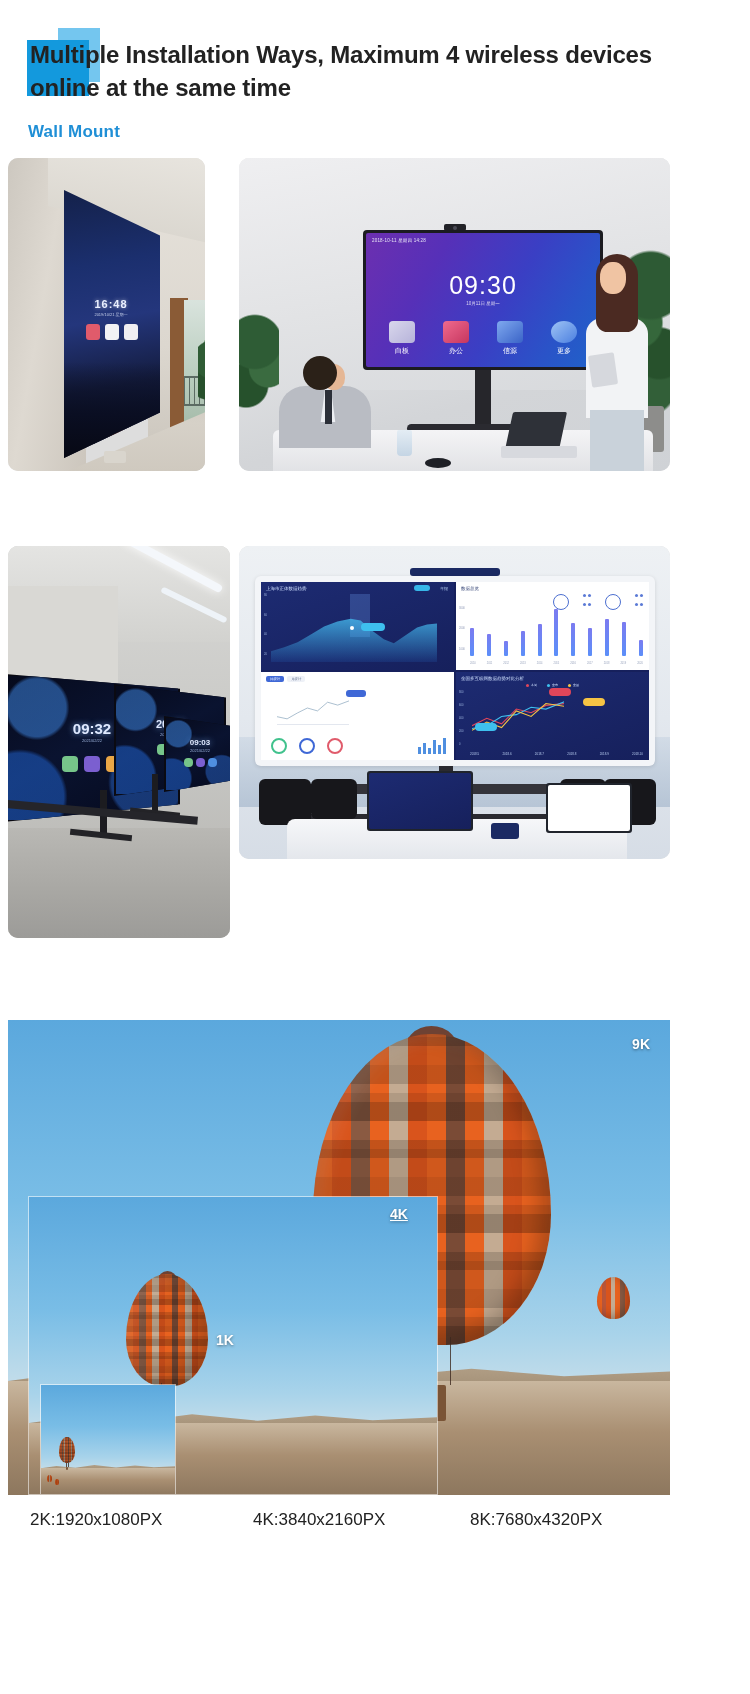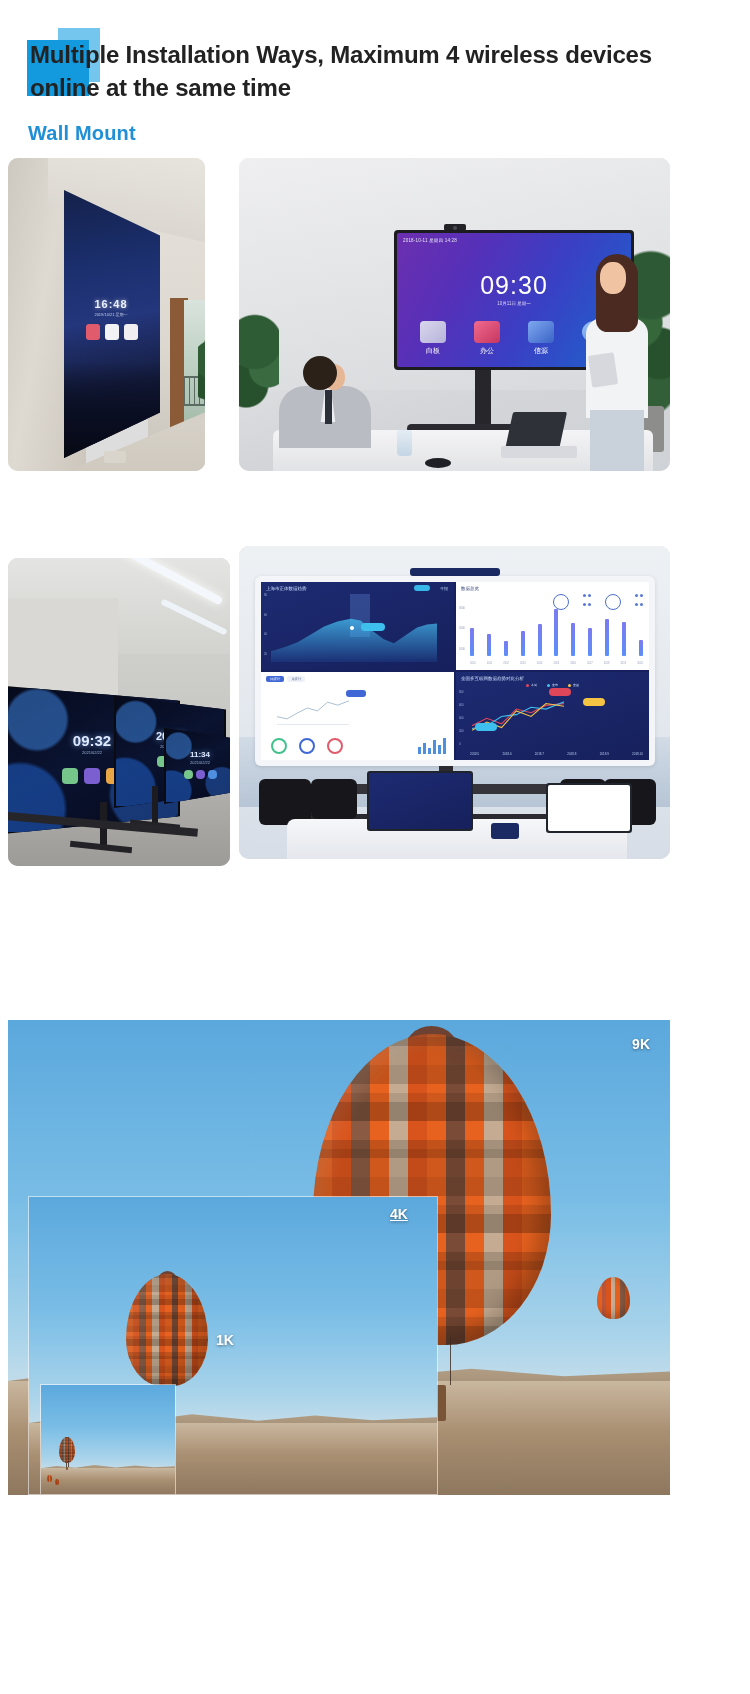--- a/index.html
+++ b/index.html
@@ -22,34 +22,34 @@
     background:#1399dd;
   }
   .hdr-text {
     position:absolute; left:30px; top:38px; width:660px;
     font-size:24px; font-weight:bold; color:#222; line-height:33px;
     letter-spacing:-0.2px;
   }
 
   
   .sec-label {
-    position:absolute; font-size:20px; font-weight:bold; color:#1f8fd6;
+    position:absolute; font-size:17px; font-weight:bold; color:#1f8fd6;
     letter-spacing:0.2px;
   }
   #label-wall { left:28px; top:122px; }
   #label-ground { left:28px; top:511px; }
 
   
   .photo { position:absolute; border-radius:10px; overflow:hidden; background:#ddd; }
 
   
   #photo-hallway { left:8px;  top:158px; width:197px; height:313px; }
   #photo-meeting { left:239px; top:158px; width:431px; height:313px; }
   
-  #photo-showroom { left:8px;  top:558px; width:222px; height:308px; }
+  #photo-showroom { left:8px;  top:546px; width:222px; height:392px; }
   #photo-dashboard{ left:239px; top:546px; width:431px; height:313px; }
 
   
   .hall-wall-left {
     position:absolute; left:0; top:0; width:78px; height:100%;
     background:linear-gradient(100deg,#cdc8c0 0%,#ded9d1 45%,#ccc6bd 100%);
   }
   .hall-ceiling {
     position:absolute; left:40px; top:0; width:182px; height:150px;
     background:linear-gradient(190deg,#e8e5df 0%,#d5d1c9 70%,#c3bfb7 100%);
@@ -144,21 +144,21 @@
   .mr-plantR {
     position:absolute; right:-6px; top:90px; width:56px; height:170px;
     background:radial-gradient(circle at 55% 22%,#2d5a34 0 24%,transparent 26%),
                radial-gradient(circle at 30% 44%,#35673b 0 24%,transparent 26%),
                radial-gradient(circle at 70% 62%,#27512c 0 22%,transparent 24%),
                radial-gradient(circle at 45% 80%,#325f38 0 22%,transparent 24%);
   }
   .mr-pot { position:absolute; right:6px; top:248px; width:36px; height:46px; background:#8d8d8b; border-radius:3px; }
   .mr-tv {
     position:absolute; left:124px; top:72px; width:240px; height:140px;
-    background:#1b1b20; border-radius:4px; padding:3px;margin-left:31px;
+    background:#1b1b20; border-radius:4px; padding:3px;
   }
   .mr-tv-screen {
     position:relative; width:100%; height:100%; border-radius:2px; overflow:hidden;
     background:linear-gradient(120deg,#6c2fb0 0%,#5630b8 28%,#3a3fc4 58%,#2a53c8 80%,#1f63c9 100%);
   }
   .mr-cam {
     position:absolute; left:50%; top:66px; transform:translateX(-50%);
     width:22px; height:7px; background:#222227; border-radius:2px;
   }
   .mr-cam::after{ content:""; position:absolute; left:50%; top:2px; transform:translateX(-50%);
@@ -517,21 +517,21 @@
       <div class="sr-time">20:13</div>
       <div class="sr-date">2021/02/22</div>
       <div class="sr-icons">
         <div class="sr-ic g"></div>
         <div class="sr-ic b"></div>
       </div>
     </div>
 
     <div class="sr-disp" id="sr-d3">
       <div class="scr"></div>
-      <div class="sr-time">11:34</div>
+      <div class="sr-time">09:03</div>
       <div class="sr-date">2021/02/22</div>
       <div class="sr-icons">
         <div class="sr-ic g"></div>
         <div class="sr-ic p"></div>
         <div class="sr-ic b"></div>
       </div>
     </div>
 
     <div class="sr-stand" style="left:92px;top:244px;width:7px;height:48px;"></div>
     <div class="sr-leg" style="left:62px;top:286px;width:62px;height:6px;transform:rotate(6deg);"></div>
@@ -740,14 +740,19 @@
           </div>
         </div>
 
       </div>
     </div>
 
     <div class="res-label" id="lbl-4k">4K</div>
     <div class="res-label" id="lbl-2k">1K</div>
   </div>
 
+  <div class="captions">
+    <span class="cap" id="cap-2k">2K:1920x1080PX</span>
+    <span class="cap" id="cap-4k">4K:3840x2160PX</span>
+    <span class="cap" id="cap-8k">8K:7680x4320PX</span>
+  </div>
 
 </div>
 
 </body></html>

